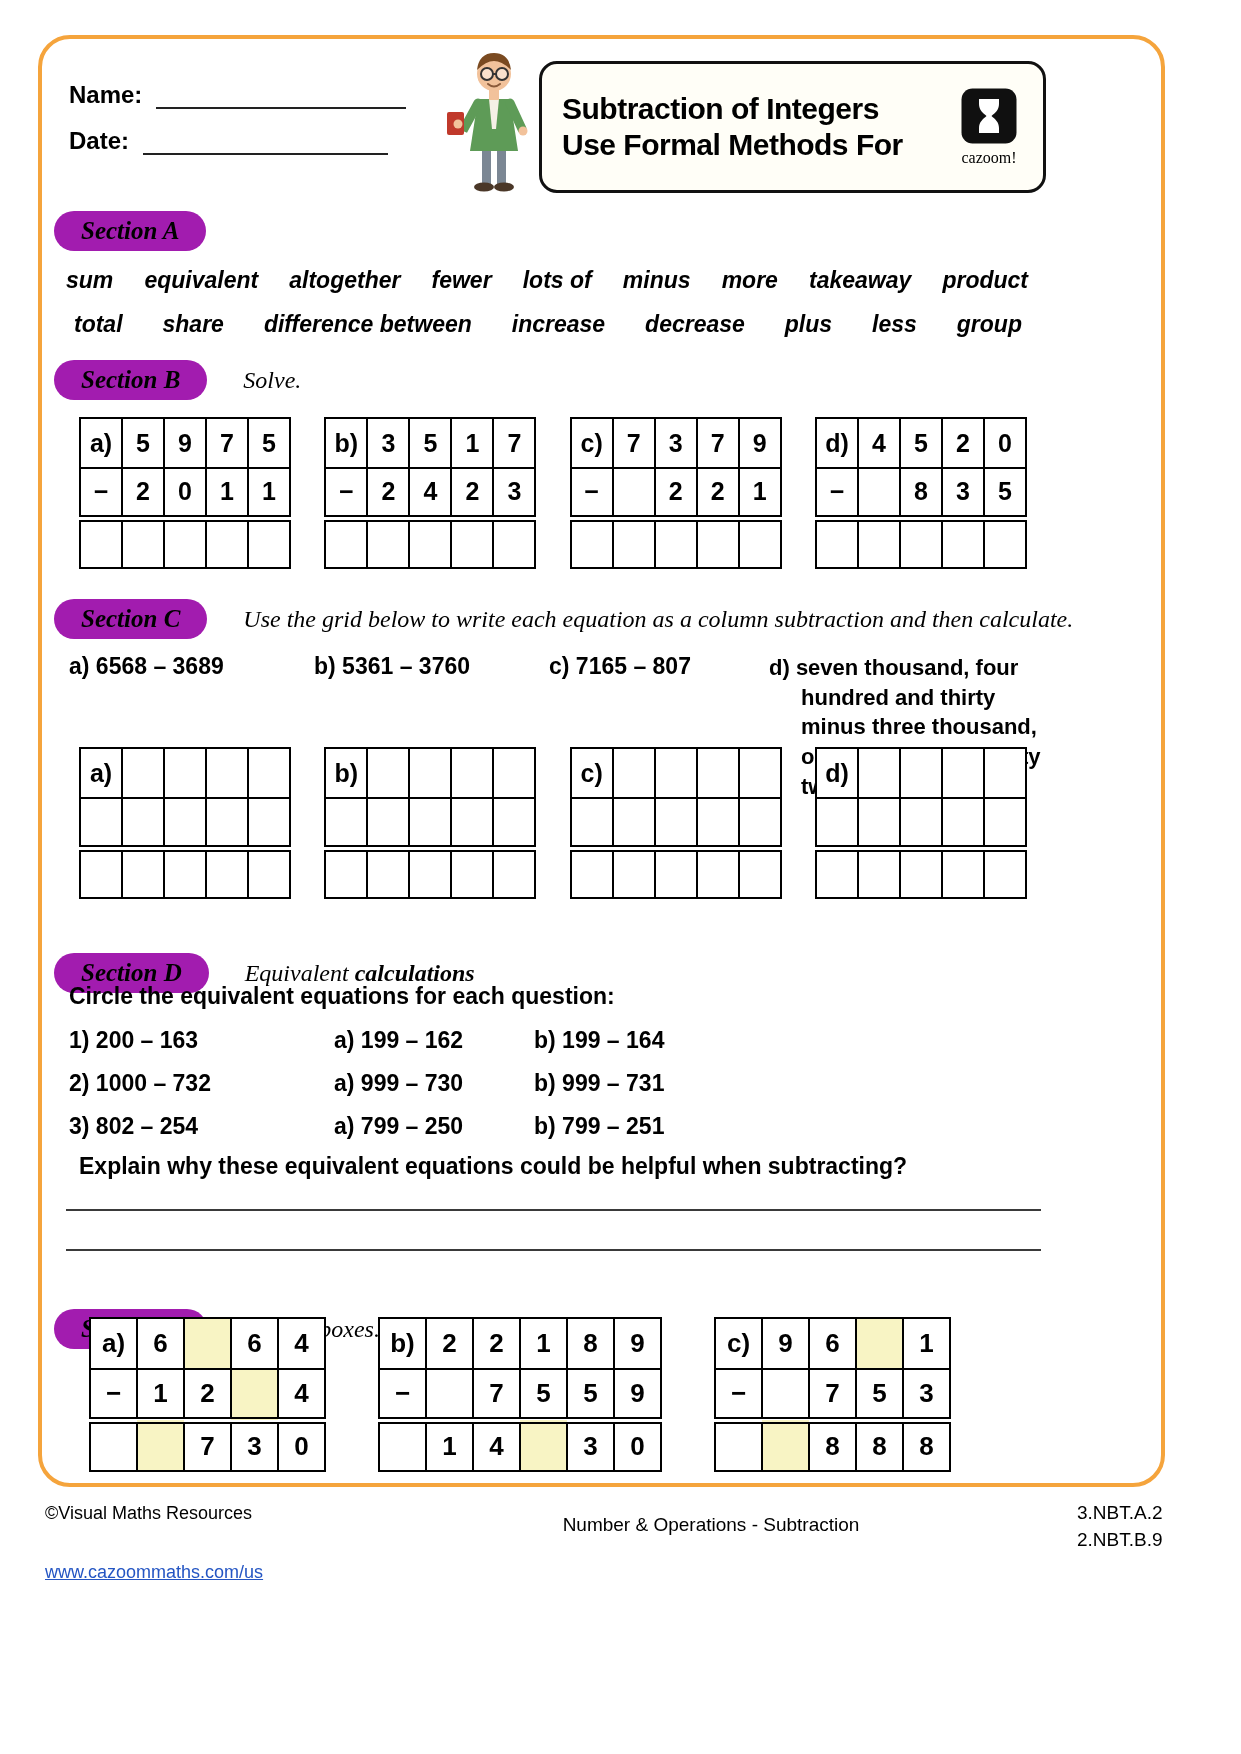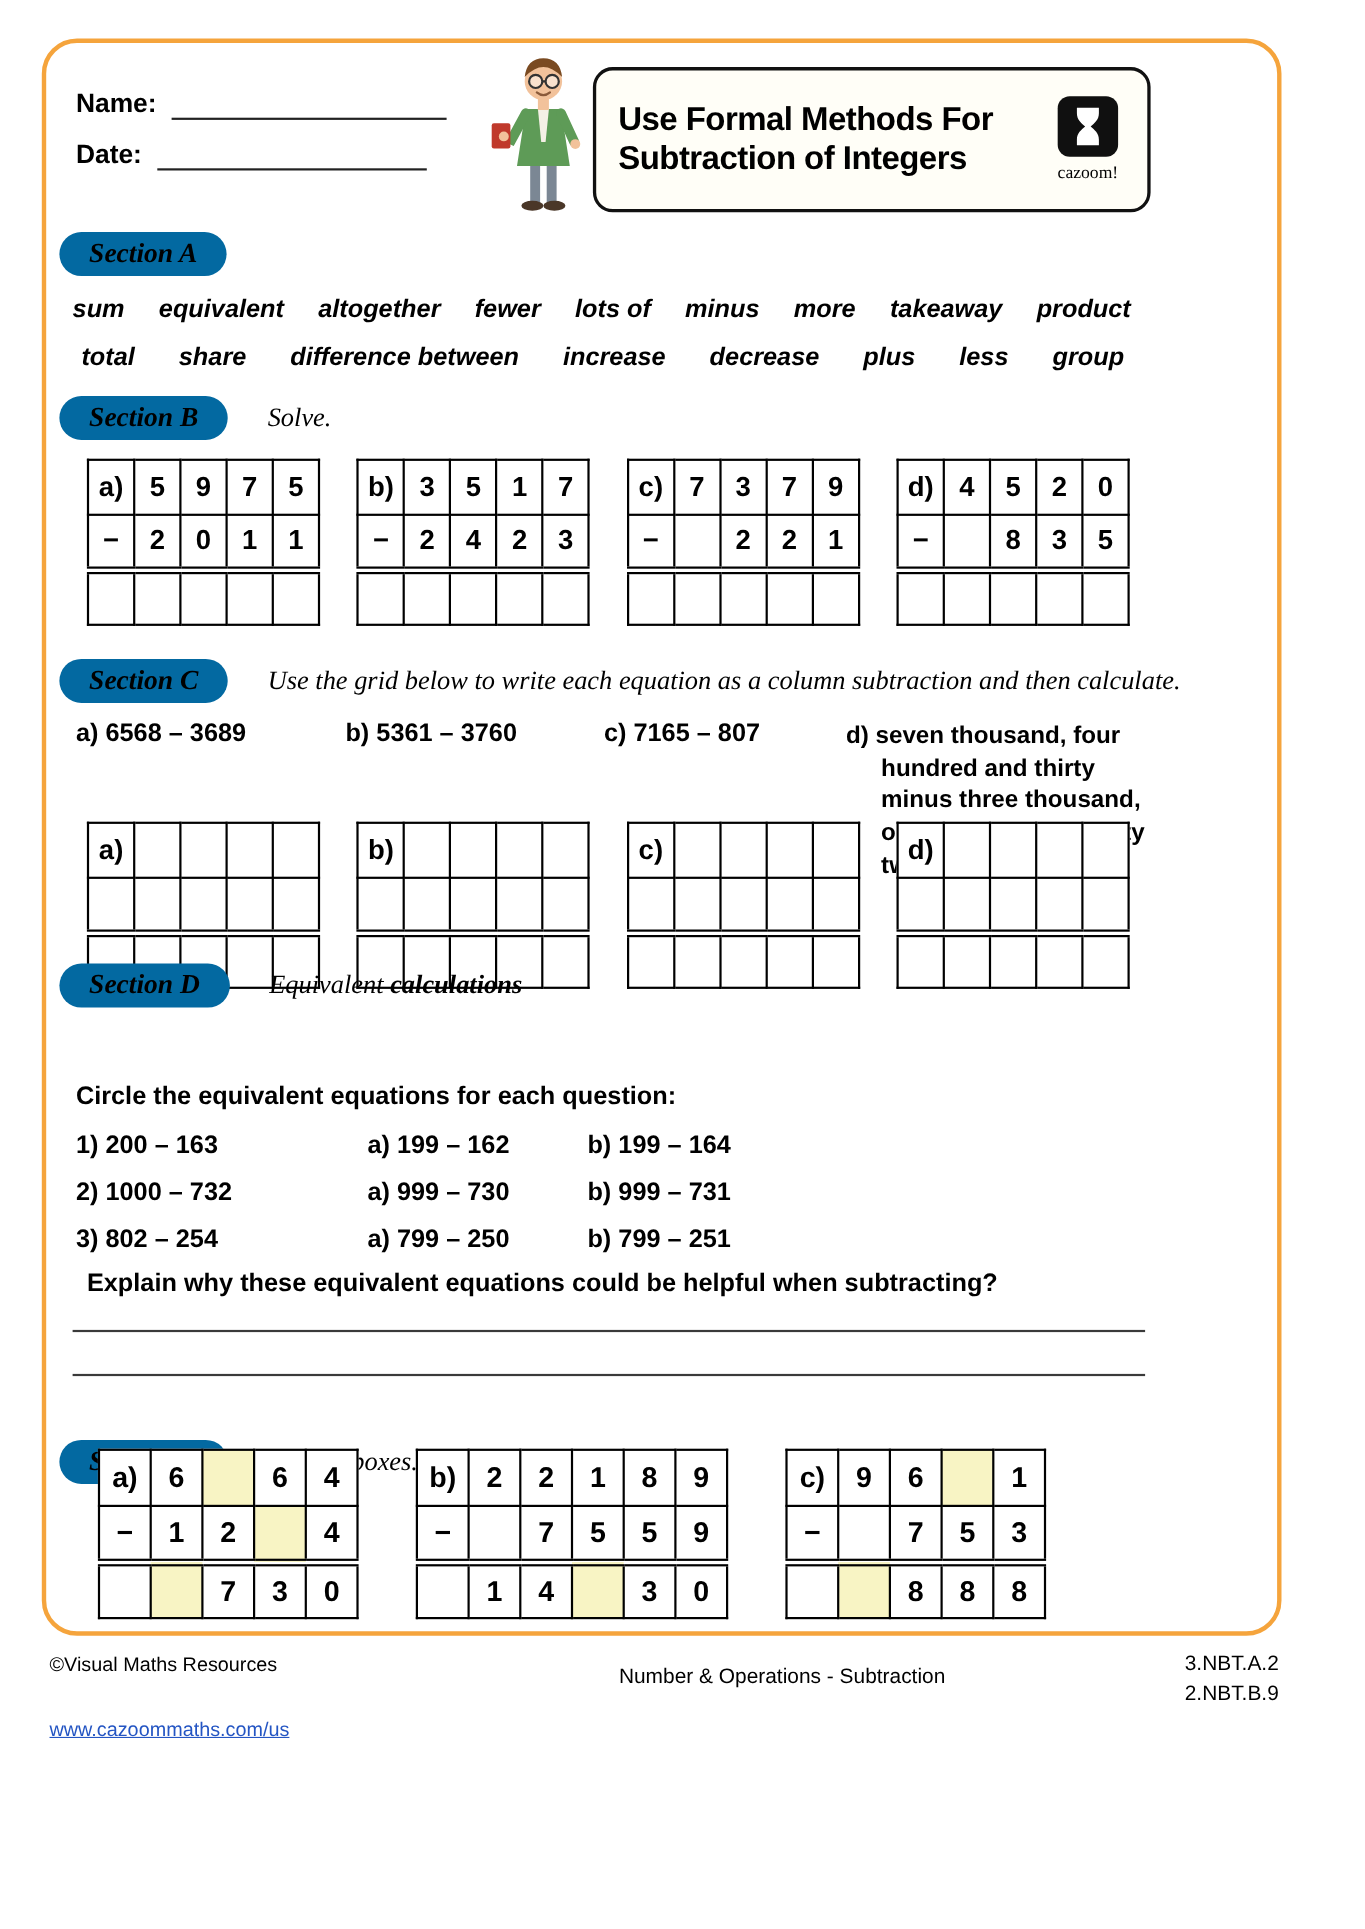--- a/index.html
+++ b/index.html
@@ -19,21 +19,21 @@
 
   .title-box { position:absolute; left:497px; top:22px; width:507px; height:132px;
                background:#FFFEF7; border:3px solid #111; border-radius:18px;
                display:flex; align-items:center; gap:10px; padding:10px 16px 10px 20px; }
   .title-text { flex:1; font-size:30px; font-weight:bold; line-height:1.2; letter-spacing:-0.5px; }
   .logo { width:76px; text-align:center; }
   .logo-text { font-family:"Liberation Serif", serif; font-weight:normal; font-size:16px; margin-top:1px; }
 
   
   .sec-head { position:absolute; left:12px; display:flex; align-items:center; gap:36px; }
-  .pill { background:#0369a1; border-radius:20px; padding:6px 27px;
+  .pill { background:#a21caf; border-radius:20px; padding:6px 27px;
           font-family:"Liberation Serif", serif; font-style:italic; font-weight:bold; font-size:25px; }
   .instr { font-family:"Liberation Serif", serif; font-style:italic; font-size:24px; }
   .instr b { font-weight:bold; }
 
   
   .words { position:absolute; display:flex; justify-content:space-between;
            font-weight:bold; font-size:23px;font-style:italic; }
   .words span { white-space:nowrap; }
 
   
@@ -101,22 +101,22 @@
         <path d="M33 23 Q35 6 50 6 Q65 6 67 23 Q58 14 50 14 Q42 14 33 23 Z" fill="#7A4A21"></path>
         <circle cx="43" cy="27" r="6" fill="#ffffff" fill-opacity="0.5" stroke="#333" stroke-width="2"></circle>
         <circle cx="58" cy="27" r="6" fill="#ffffff" fill-opacity="0.5" stroke="#333" stroke-width="2"></circle>
         <line x1="49" y1="27" x2="52" y2="27" stroke="#333" stroke-width="2"></line>
         <path d="M44 37 Q50 42 56 37" stroke="#8a5a3a" stroke-width="2" fill="none" stroke-linecap="round"></path>
       </svg>
     </div>
 
     <div class="title-box">
       <div class="title-text">
+        <div>Subtraction of Integers</div>
         <div>Use Formal Methods For</div>
-        <div>Subtraction of Integers</div>
       </div>
       <div class="logo">
         <svg width="56" height="56" viewBox="0 0 56 56">
           <rect x="0.5" y="0.5" width="55" height="55" rx="11" fill="#101010"></rect>
           <path d="M18 11 h20 v5 c0 6 -4 9 -7.5 12 c3.5 3 7.5 6 7.5 12 v5 h-20 v-5 c0 -6 4 -9 7.5 -12 c-3.5 -3 -7.5 -6 -7.5 -12 z" fill="#ffffff"></path>
         </svg>
         <div class="logo-text">cazoom!</div>
       </div>
     </div>
 
@@ -358,21 +358,21 @@
               <td></td>
               <td></td>
               <td></td>
               <td></td>
               <td></td>
             </tr>
           </tbody>
         </table>
     </div>
 
-    <div class="sec-head" style="top:837px;">
+    <div class="sec-head" style="top:914px;">
       <span class="pill">Section D</span>
       <span class="instr"><span>Equivalent</span> <b>calculations</b></span>
     </div>
     <div class="d-prompt">Circle the equivalent equations for each question:</div>
     <div class="eqv-grid">
       <span>1) 200 – 163</span>
       <span>a) 199 – 162</span>
       <span>b) 199 – 164</span>
       <span>2) 1000 – 732</span>
       <span>a) 999 – 730</span>

